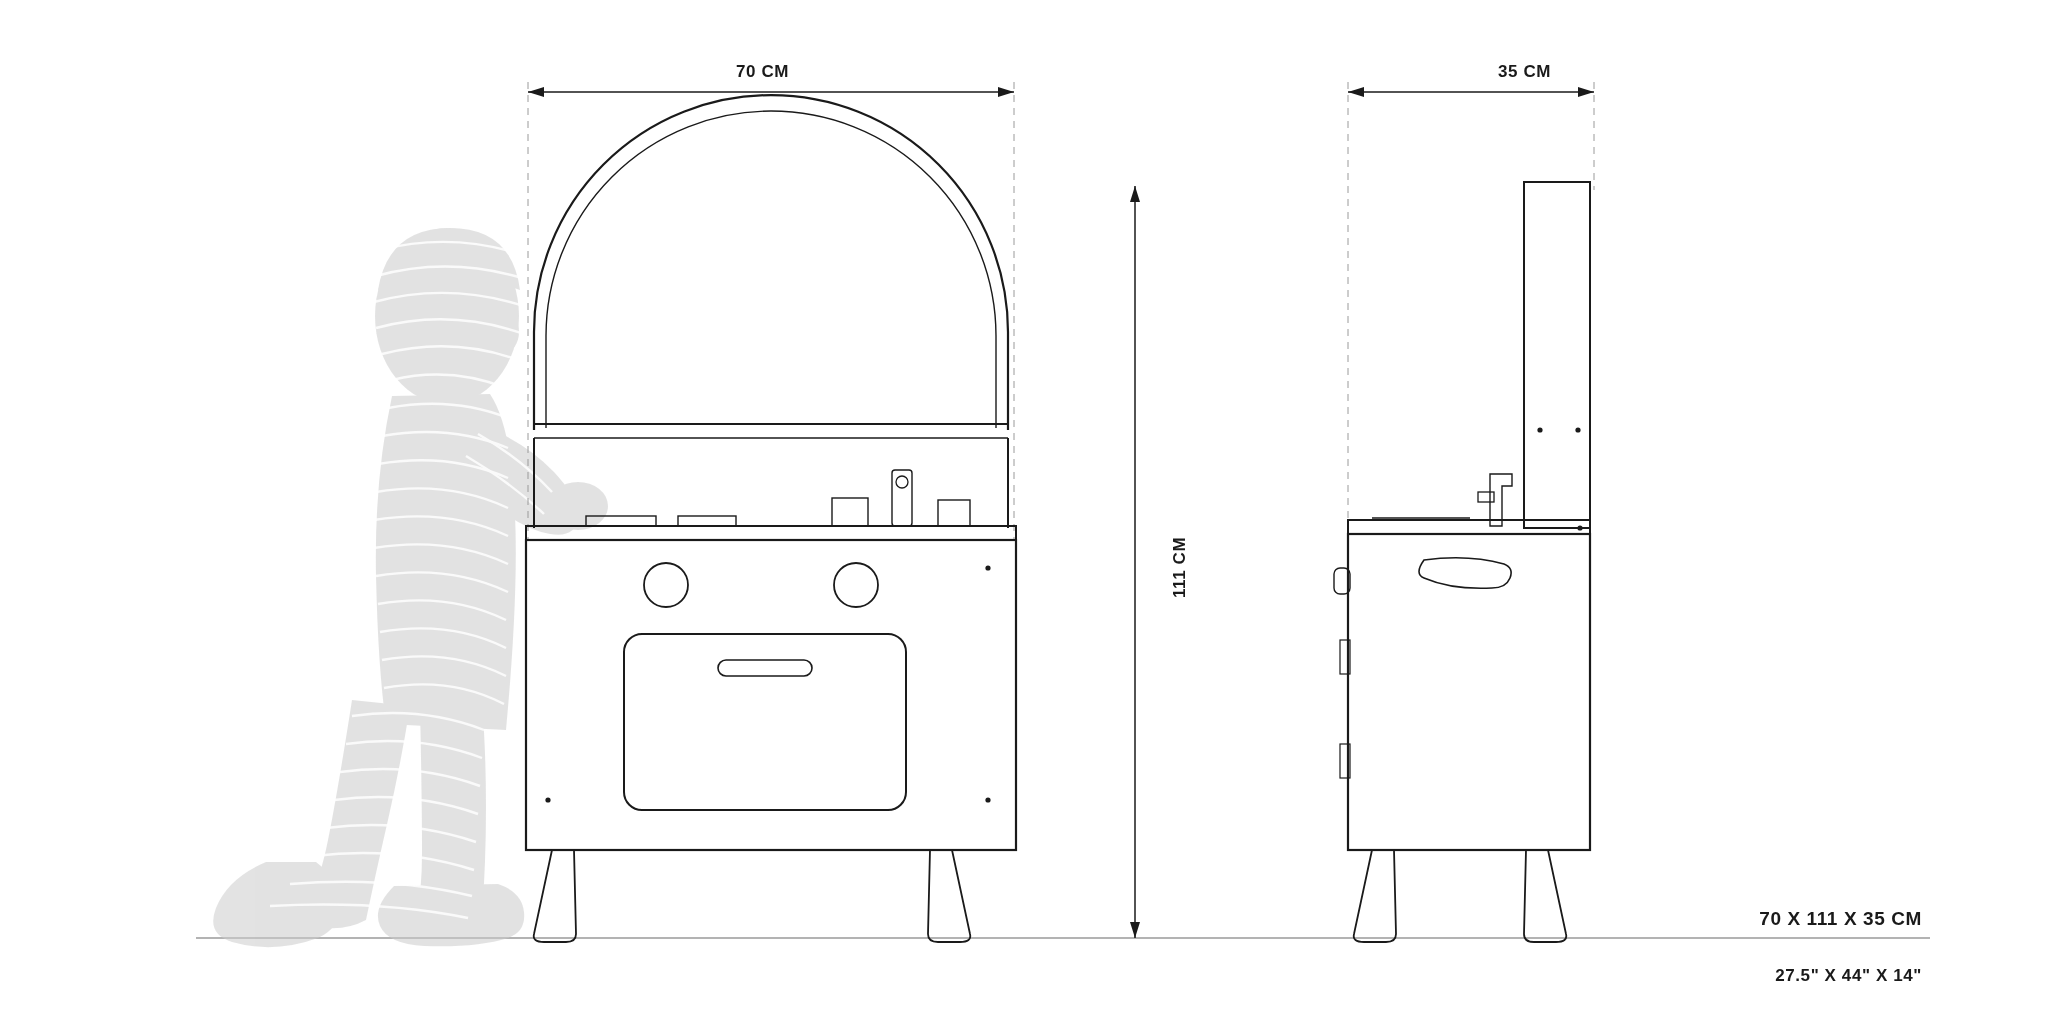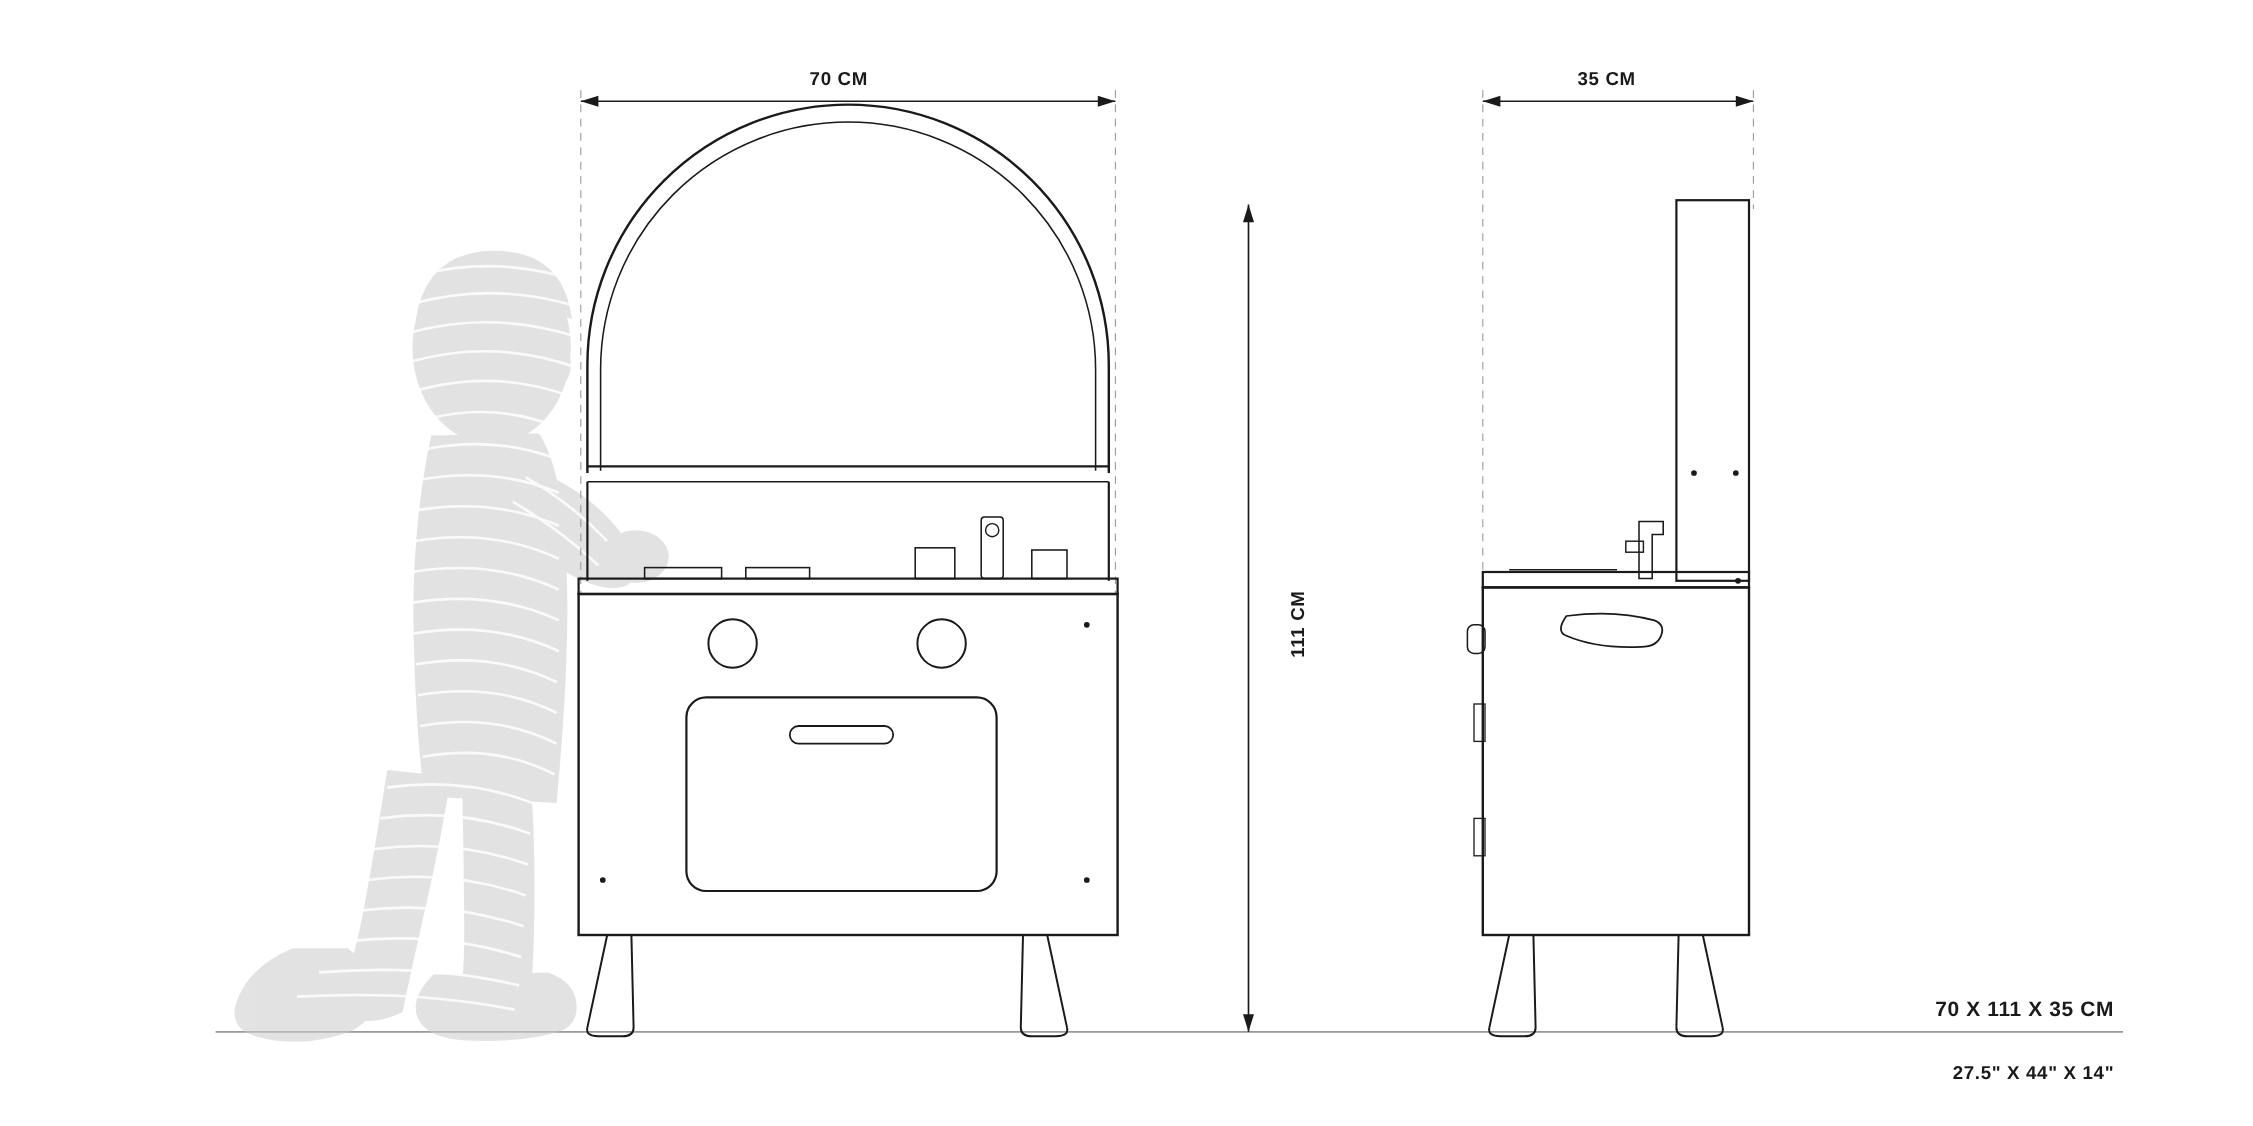--- a/index.html
+++ b/index.html
@@ -195,19 +195,19 @@
 
       <path d="M1372 850 l-18 84 q-2 8 10 8 l22 0 q10 0 10 -8 l-2 -84 z" stroke-width="1.8"></path>
       <path d="M1548 850 l18 84 q2 8 -10 8 l-22 0 q-10 0 -10 -8 l2 -84 z" stroke-width="1.8"></path>
     </g>
   </svg>
 
   <div class="dim-label" style="left: 736px; top: 62px;">70 CM</div>
 
   <div class="dim-label vertical" style="left: 1170px; top: 598px;">111 CM</div>
 
-  <div class="dim-label" style="left: 1434px; top: 62px; text-align: center;">35 CM</div>
+  <div class="dim-label" style="left: 1498px; top: 62px; text-align: center;">35 CM</div>
 
   <div class="spec-line" style="right: 126px; top: 908px;">70 X 111 X 35 CM</div>
 
   <div class="spec-line secondary" style="right: 126px; top: 966px;">27.5" X 44" X 14"</div>
 
 </div>
 
 </body></html>

